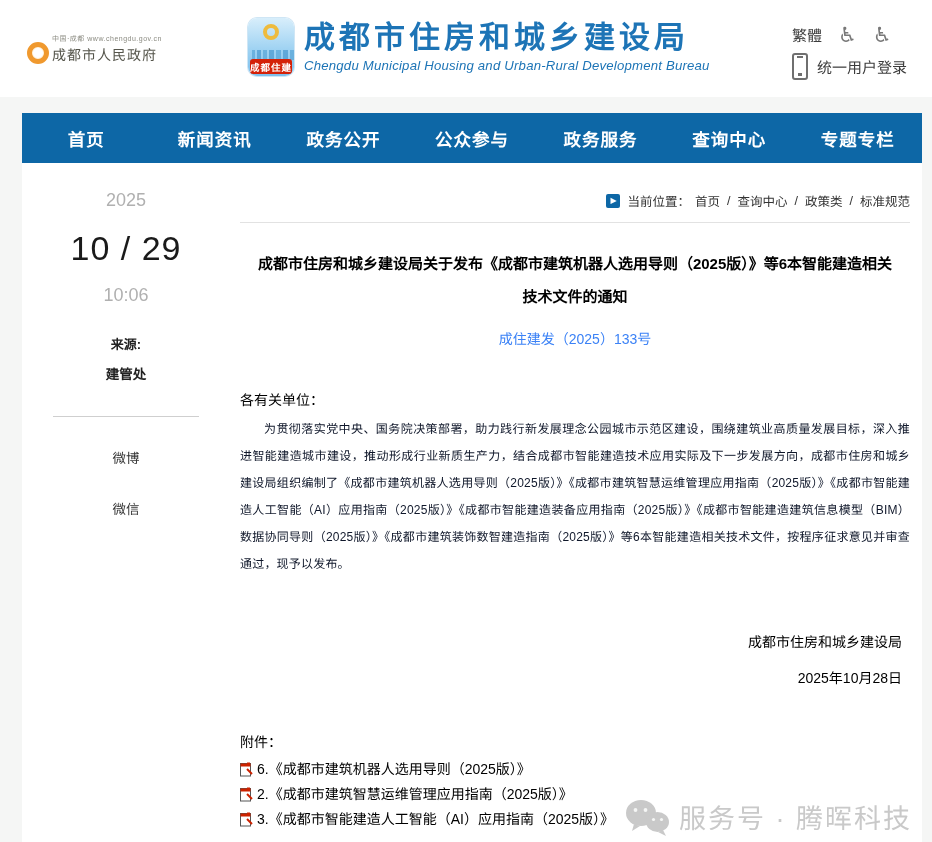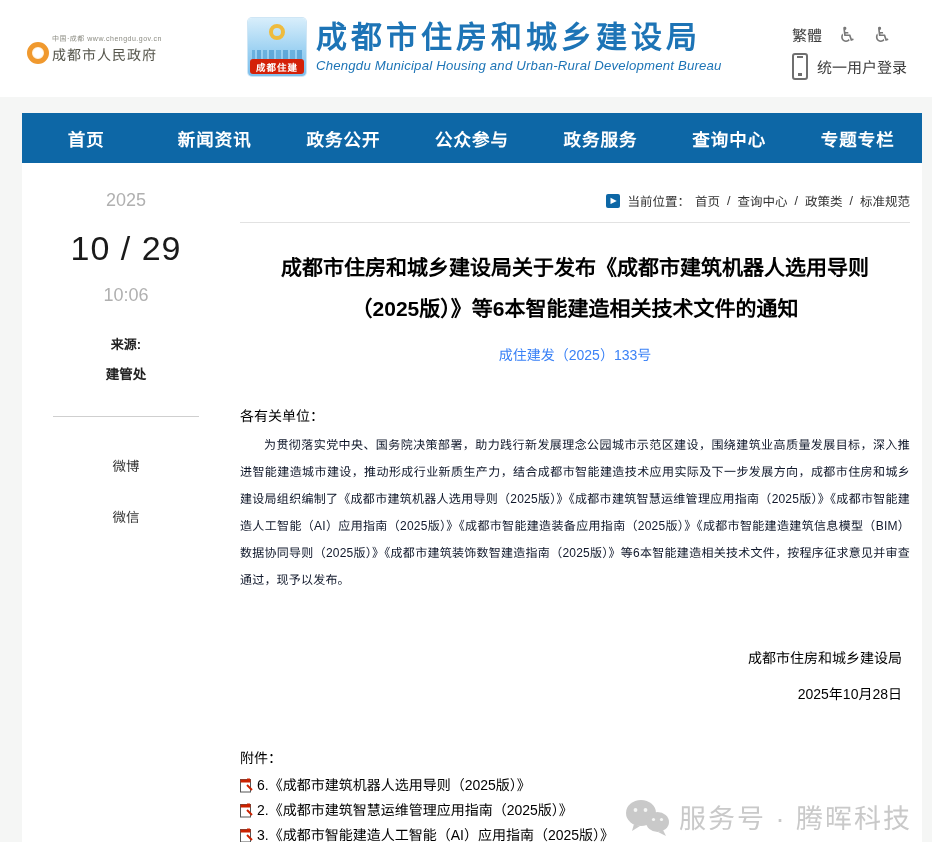--- a/index.html
+++ b/index.html
@@ -14,21 +14,21 @@
   .top-header { position:relative; width:932px; height:97px; background:#ffffff; }
   .gov-logo { position:absolute; left:27px; top:33px; display:flex; align-items:flex-end; gap:3px; cursor:pointer; }
   .gov-ring { width:22px; height:22px; border-radius:50%;
     border:5px solid #f0992e; box-shadow:inset 0 0 0 1px #fff3dd; }
   .gov-logo-text .gov-small { font-size:7px; color:#8a8a80; letter-spacing:.5px; }
   .gov-logo-text .gov-name {
     font-family:"Liberation Serif","DejaVu Serif",serif;
     font-size:14px; color:#55554b; letter-spacing:1px; margin-top:1px; }
 
   .bureau-brand { position:absolute; left:248px; top:18px; display:flex; align-items:center; gap:10px; cursor:pointer; }
-  .bureau-badge { position:relative; width:58px; height:58px; border-radius:4px; overflow:hidden;
+  .bureau-badge { position:relative; width:46px; height:58px; border-radius:9px; overflow:hidden;
     background:linear-gradient(180deg,#d8eefb 0%,#9ed2f2 55%,#7dbfec 100%);
     box-shadow:0 0 0 1px #cfe6f5; }
   .badge-ring { position:absolute; left:50%; top:6px; transform:translateX(-50%);
     width:16px; height:16px; border-radius:50%; border:4px solid #eebb3e; }
   .badge-sky { position:absolute; left:4px; bottom:16px; width:50px; height:10px;
     background:linear-gradient(90deg,#5ba7d8 0 3px,transparent 3px 5px,#4d9bd0 5px 9px,transparent 9px 11px,#5ba7d8 11px 15px,transparent 15px 17px,#4d9bd0 17px 22px,transparent 22px 24px,#5ba7d8 24px 29px,transparent 29px 31px,#4d9bd0 31px 36px,transparent 36px 38px,#5ba7d8 38px 43px,transparent 43px 45px,#4d9bd0 45px 50px);
     opacity:.75; }
   .badge-ribbon { position:absolute; left:2px; right:2px; bottom:2px; height:15px;
     background:#d42108; border-radius:3px; color:#fff; font-size:9.5px; font-weight:bold;
     display:flex; align-items:center; justify-content:center; letter-spacing:1px; }
@@ -56,34 +56,34 @@
     background:#ffffff; display:flex; }
 
   .side-col { width:208px; flex:none; text-align:center; padding-top:27px; }
   .side-year { font-size:18px; color:#b0b0b0; }
   .side-date { font-size:34px; color:#1a1a1a; font-weight:500; margin-top:18px; letter-spacing:1px; }
   .side-time { font-size:18px; color:#b0b0b0; margin-top:17px; }
   .side-source-label { font-size:13px; color:#222; font-weight:600; margin-top:28px; }
   .side-source { font-size:13.5px; color:#222; font-weight:600; margin-top:10px; }
   .side-views { font-size:13px; color:#a8a8a8; margin-top:14px; }
   .side-divider { width:146px; border-top:1px solid #cfcfcf; margin:33px auto 0; }
-  .side-share { font-size:13.5px; color:#333; margin-top:38px; cursor:pointer; }
+  .side-share { font-size:13.5px; color:#333; margin-top:30px; cursor:pointer; }
   .side-share + .side-share { margin-top:31px; }
 
   .main-col { flex:1; padding:0 12px 0 10px; position:relative; }
   .breadcrumb { display:flex; justify-content:flex-end; align-items:center; gap:5px;
     padding-top:28px; padding-bottom:12px; border-bottom:1px solid #e2e2e2;
     font-size:12.5px; color:#333; }
   .crumb-icon { width:14px; height:14px; background:#0d67a6; border-radius:2px;
     color:#fff; font-size:8px; display:inline-flex; align-items:center; justify-content:center; margin-right:2px; }
   .breadcrumb a { color:#333; text-decoration:none; cursor:pointer; }
   .crumb-sep { color:#333; padding:0 2px; }
 
   .article-title { margin:24px auto 0; width:640px; text-align:center;
-    font-size:21px; font-weight:bold; color:#000; line-height:41px; }
+    font-size:15px; font-weight:bold; color:#000; line-height:33px; }
   .doc-number { text-align:center; font-size:14px; color:#3b82f6; margin-top:15px; }
 
   .salutation { font-size:14px; color:#000; margin-top:41px; }
   .article-body { font-size:12px; color:#0f172a; line-height:27px; margin-top:7px;
     text-indent:2em; text-align:justify; letter-spacing:.2px; }
 
   .sign-block { margin-top:53px; text-align:right; padding-right:8px; font-size:14px; color:#000; }
   .sign-date { margin-top:16px; }
 
   .attachments { margin-top:44px; font-size:14px; color:#000; }

